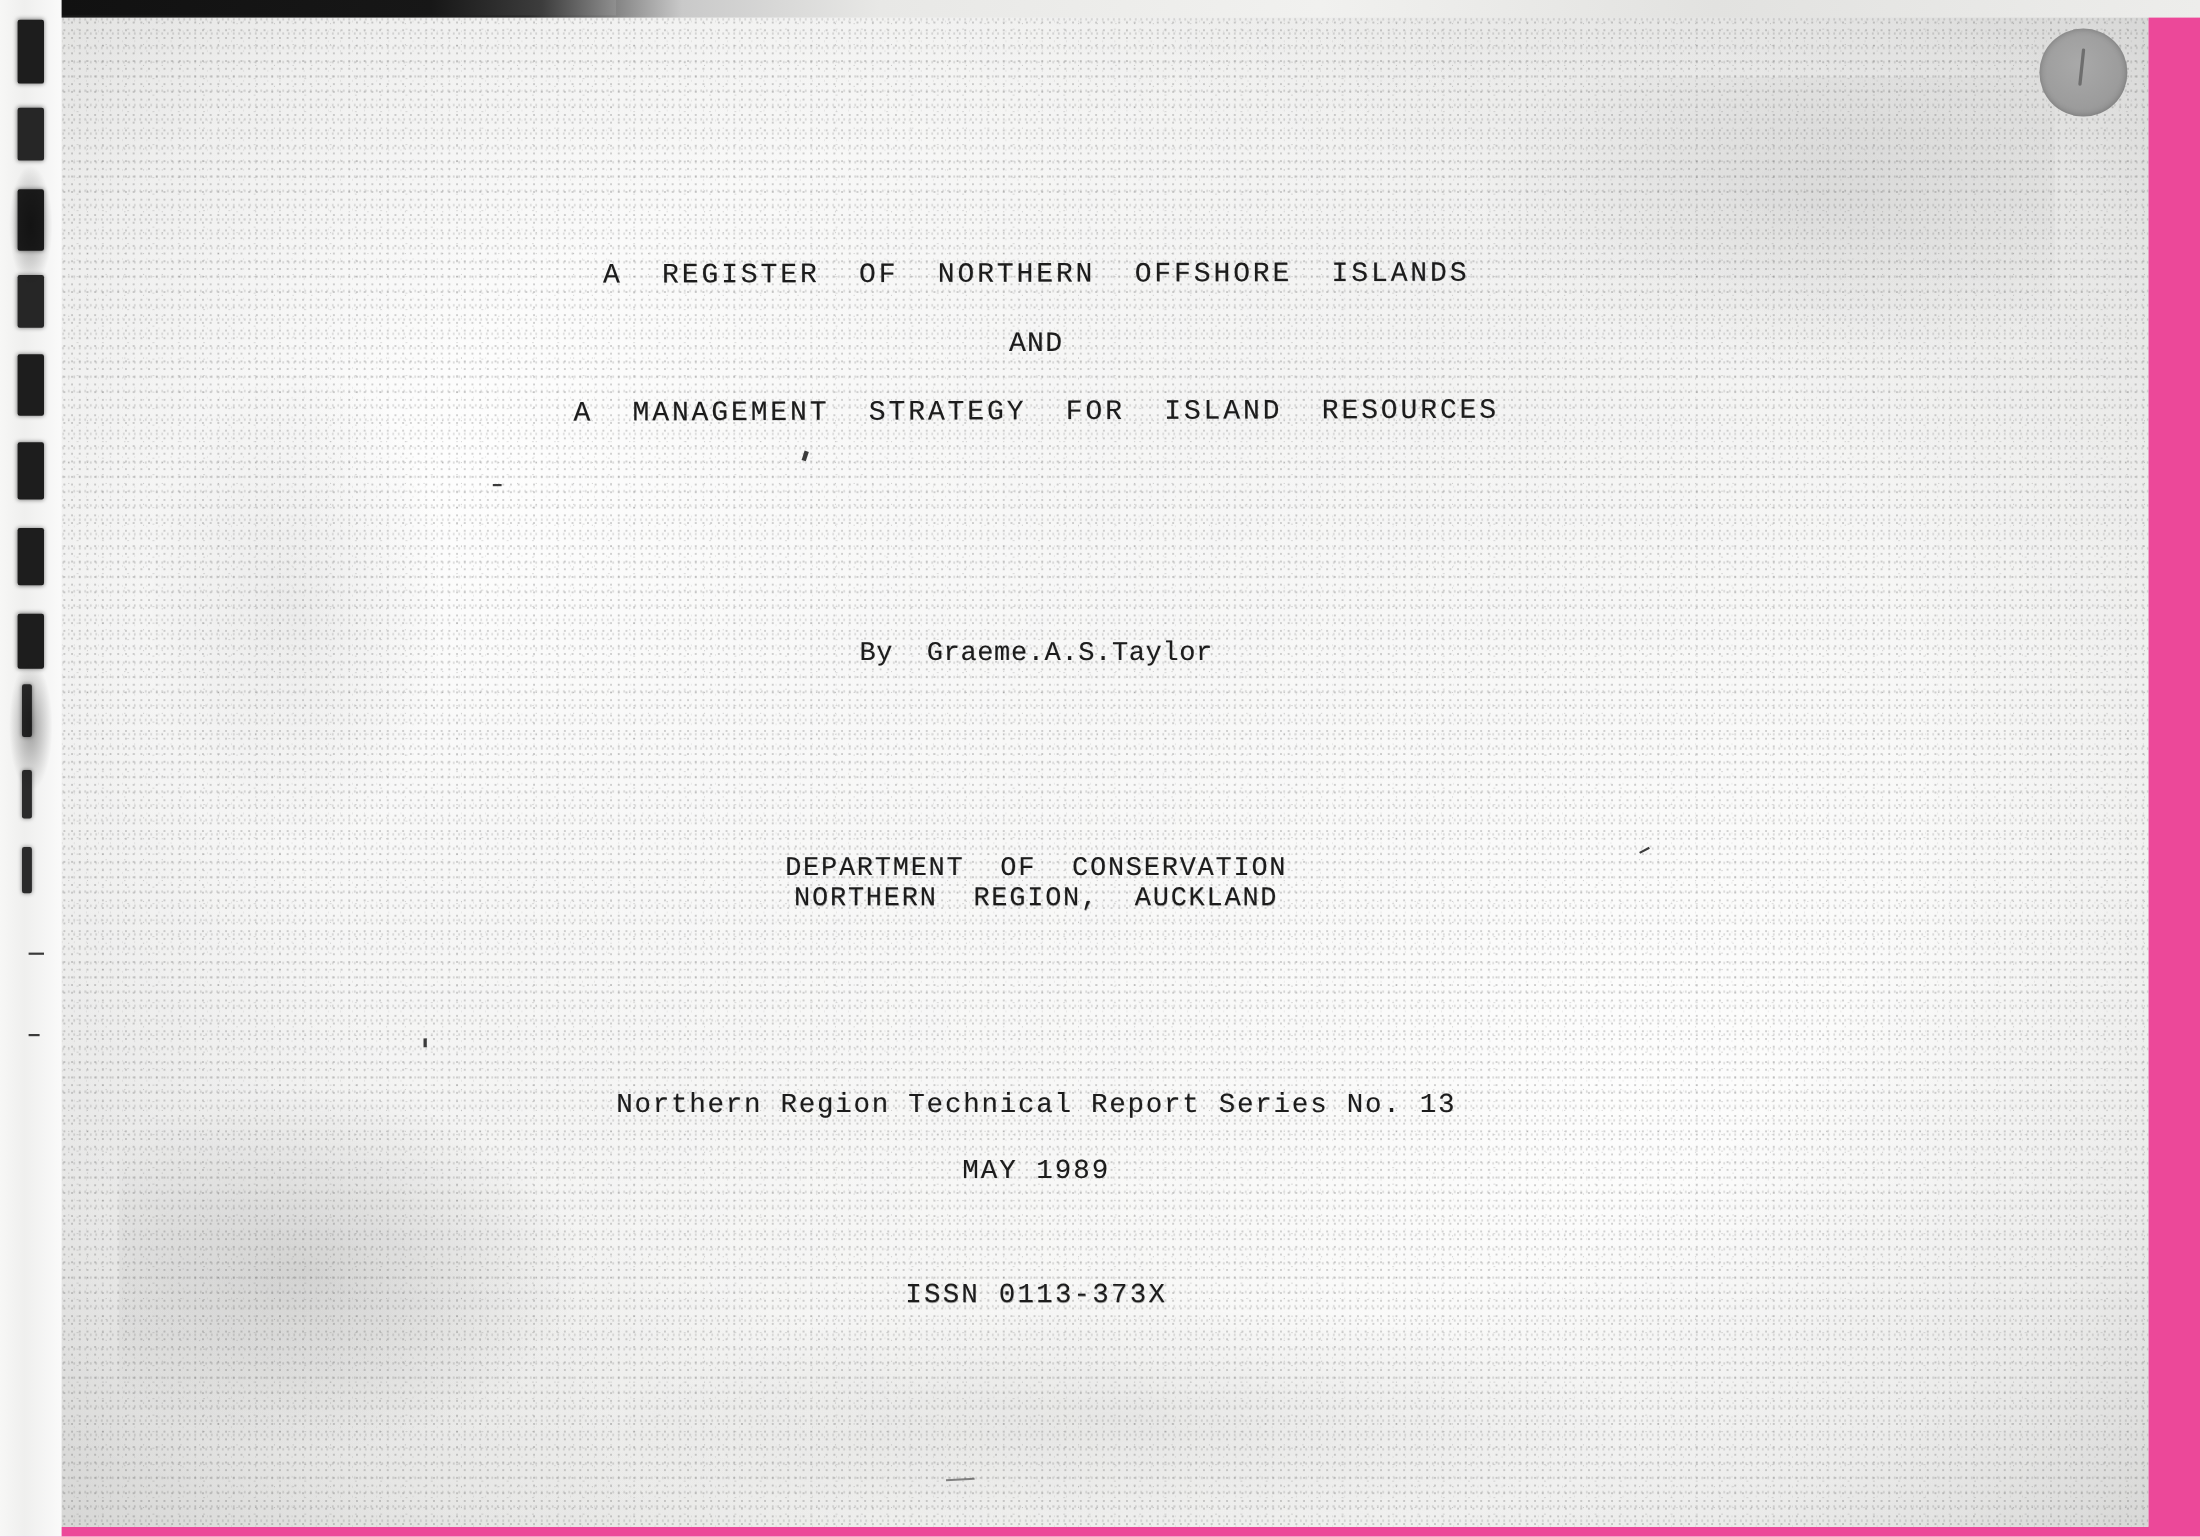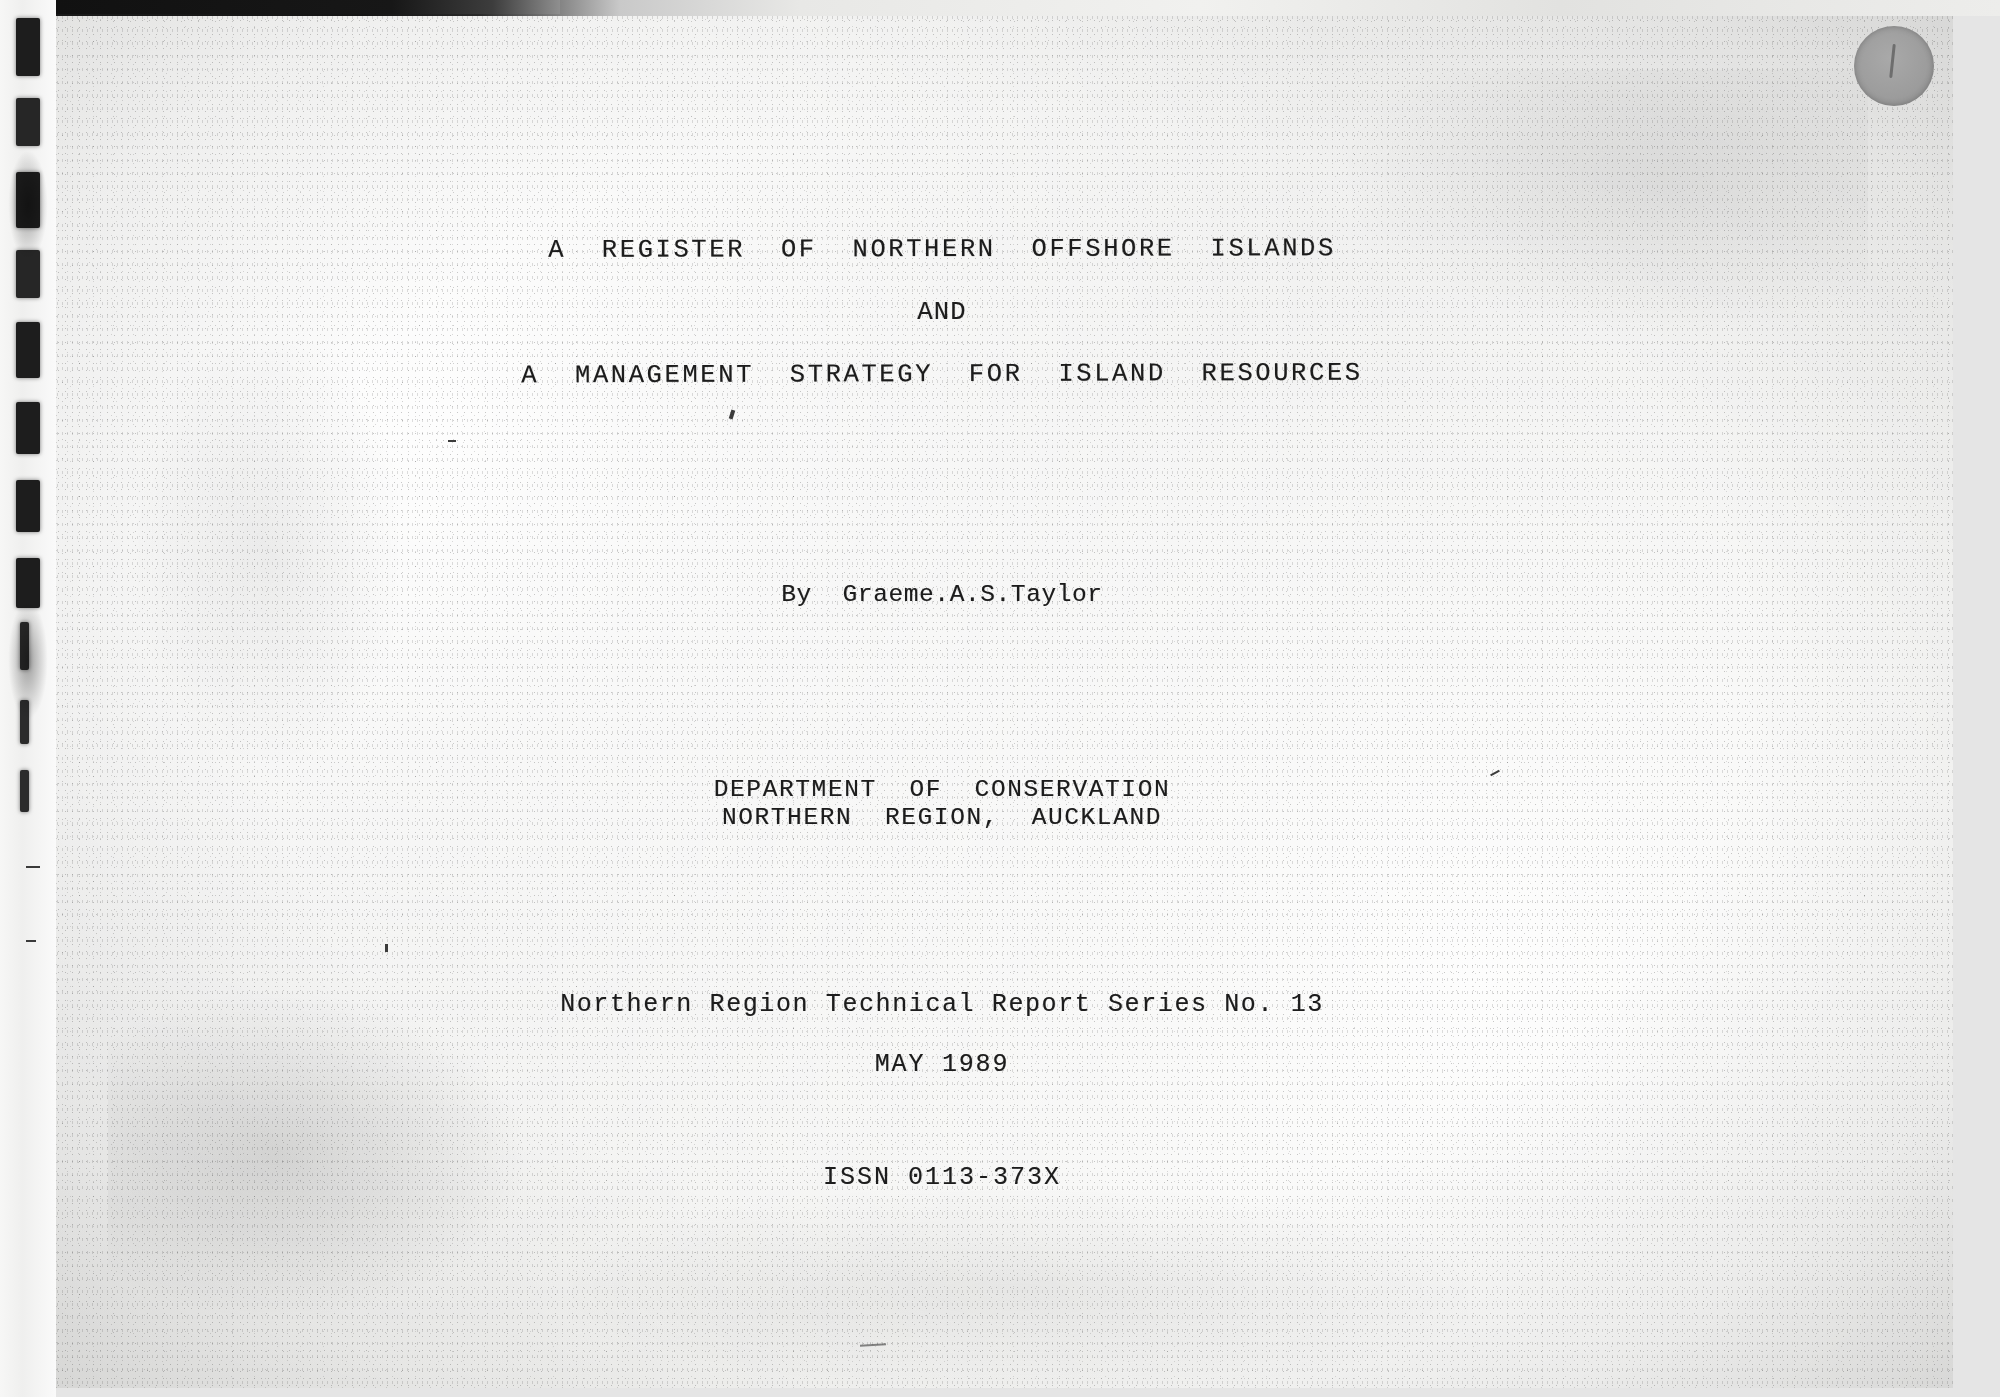--- a/index.html
+++ b/index.html
@@ -5,21 +5,21 @@
   html, body {
     margin: 0;
     padding: 0;
     background: #ffffff;
   }
   .page {
     position: relative;
     width: 2000px;
     height: 1397px;
     overflow: hidden;
-    background: #e5e5e5;
+    background: #ec4899;
     font-family: "Liberation Mono", "DejaVu Sans Mono", monospace;
   }
 
   
   .paper {
     position: absolute;
     left: 48px;
     top: 10px;
     width: 1905px;
     height: 1378px;

